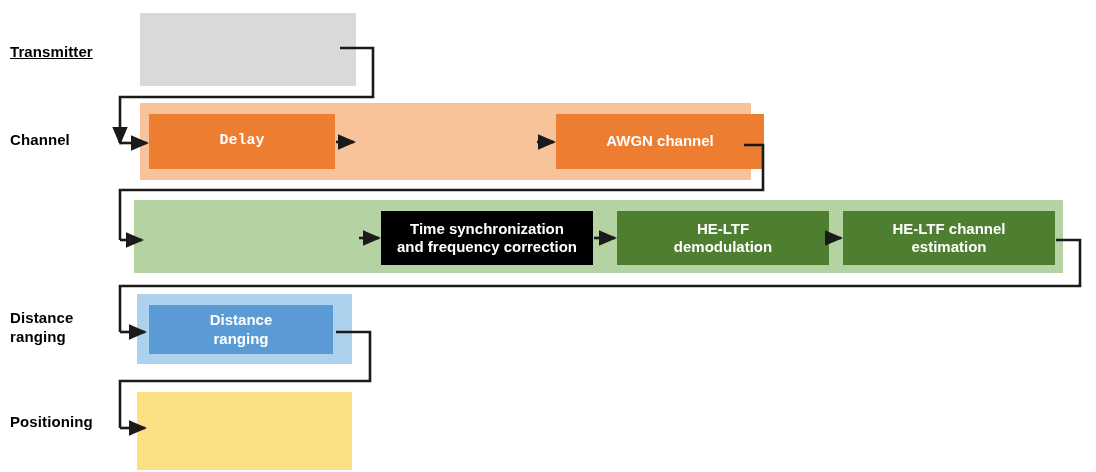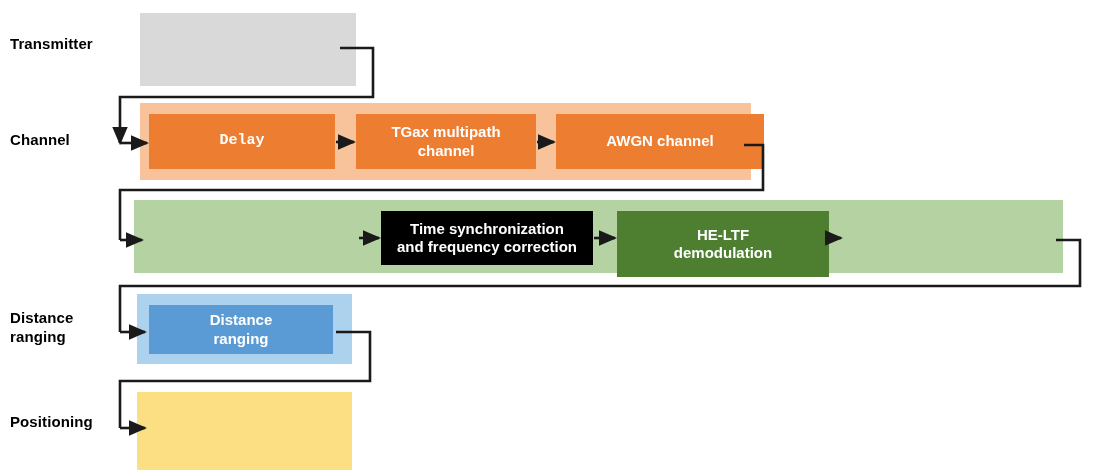--- a/index.html
+++ b/index.html
@@ -53,39 +53,39 @@
   .conn svg {
     display: block;
     overflow: visible;
   }
 </style>
 </head>
 <body>
 
 <div id="diagram">
 
-  <div class="row-label" style="left:10px; top:35px;">Transmitter</div>
+  <div class="row-label" style="left:10px; top:43px;text-decoration:underline;">Transmitter</div>
   <div class="row-label" style="left:10px; top:131px;">Channel</div>
   <div class="row-label" style="left:10px; top:309px;">Distance
 ranging</div>
   <div class="row-label" style="left:10px; top:413px;">Positioning</div>
 
   <div class="band" style="left:140px; top:13px; width:216px; height:73px; background:#d9d9d9;"></div>
 
   <div class="band" style="left:140px; top:103px; width:611px; height:77px; background:#f8c39a;"></div>
   <div class="node" style="left:149px; top:114px; width:186px; height:55px; background:#ed7d31;font-family:Liberation Mono, monospace;">Delay</div>
-  <div class="node" style="left:356px; top:114px; width:180px; height:55px; background:#ed7d31;">TGax multipath
-channel</div>
   <div class="node" style="left:556px; top:114px; width:208px; height:55px; background:#ed7d31;">AWGN channel</div>
 
   <div class="band" style="left:134px; top:200px; width:929px; height:73px; background:#b5d3a2;"></div>
   <div class="node" style="left:381px; top:211px; width:212px; height:54px; background:#000000;">Time synchronization
 and frequency correction</div>
-  <div class="node" style="left:617px; top:211px; width:212px; height:66px; background:#4e7f31;">HE-LTF
+  <div class="node" style="left:617px; top:211px; width:212px; height:54px; background:#4e7f31;">HE-LTF
 demodulation</div>
+  <div class="node" style="left:843px; top:211px; width:212px; height:54px; background:#4e7f31;">HE-LTF channel
+estimation</div>
 
   <div class="band" style="left:137px; top:294px; width:215px; height:70px; background:#add2ee;"></div>
   <div class="node" style="left:149px; top:305px; width:184px; height:49px; background:#5b9bd5;">Distance
 ranging</div>
 
   <div class="band" style="left:137px; top:392px; width:215px; height:78px; background:#fcdf83;"></div>
 
   <div class="conn" style="left:0; top:0; width:1096px; height:472px; pointer-events:none;">
     <svg width="1096" height="472" viewBox="0 0 1096 472">
       <defs>

